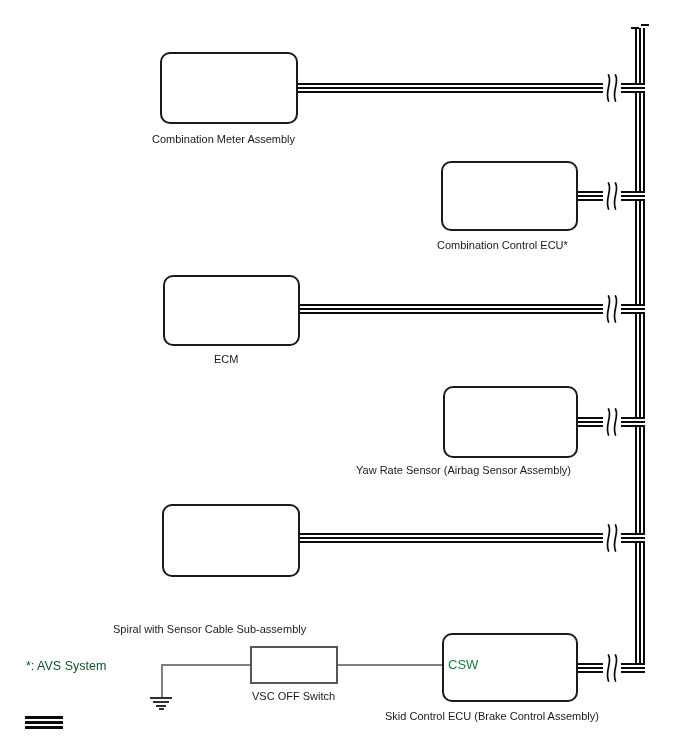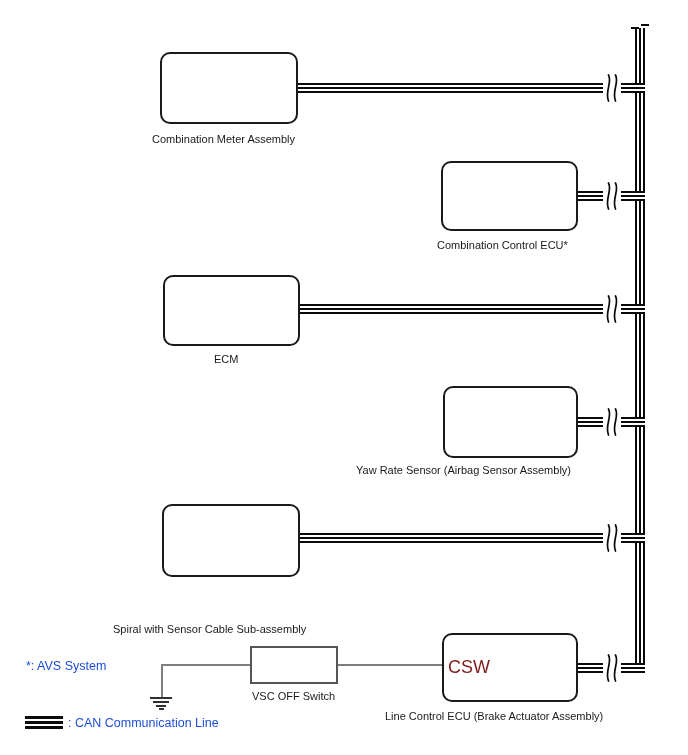--- a/index.html
+++ b/index.html
@@ -29,22 +29,22 @@
   .brk { position:absolute; width:18px; height:28px; background:#ffffff; }
   .brk svg { display:block; }
   
   .wire-h { position:absolute; height:2px; background:#7f7f7f; }
   .wire-v { position:absolute; width:2px; background:#7f7f7f; }
   .gnd-bar { position:absolute; height:2px; background:#2f2f2f; }
   
   .switch-box {
     position:absolute; background:#fff; border:2px solid #565656; box-sizing:border-box;
   }
-  .pin-label { position:absolute; font-size:18px; white-space:nowrap; color:#7f1d1d; }
-  .note { position:absolute; font-size:12.5px; white-space:nowrap; color:#1d4ed8; }
+  .pin-label { position:absolute; font-size:13px; white-space:nowrap; color:#15803d; }
+  .note { position:absolute; font-size:12.5px; white-space:nowrap; color:#14532d; }
   .legend-sym {
     position:absolute; width:38px; height:13px;
     background:linear-gradient(to bottom,#0a0a0a 0 3px,#ffffff 3px 5px,#0a0a0a 5px 8px,#ffffff 8px 10px,#0a0a0a 10px 13px);
   }
 </style>
 </head>
 <body>
 
 <div class="stage">
 
@@ -102,32 +102,31 @@
   <div class="node" style="left:443px; top:386px; width:135px; height:72px;"></div>
   <div class="node" style="left:162px; top:504px; width:138px; height:73px;"></div>
   <div class="node" style="left:442px; top:633px; width:136px; height:69px;"></div>
   <div class="pin-label" style="left:448px; top:657px;">CSW</div>
 
   <div class="node-label" style="left:152px; top:132px;">Combination Meter Assembly</div>
   <div class="node-label" style="left:437px; top:238px;">Combination Control ECU*</div>
   <div class="node-label" style="left:214px; top:352px;">ECM</div>
   <div class="node-label" style="left:356px; top:463px;">Yaw Rate Sensor (Airbag Sensor Assembly)</div>
   <div class="node-label" style="left:113px; top:582px;margin-top:40px;">Spiral with Sensor Cable Sub-assembly</div>
-  <div class="node-label" style="left:385px; top:709px;">Line Control ECU (Brake Actuator Assembly)</div>
+  <div class="node-label" style="left:385px; top:709px;">Skid Control ECU (Brake Control Assembly)</div>
 
   <div class="wire-h" style="left:161px; top:664px; width:89px;"></div>
   <div class="wire-h" style="left:338px; top:664px; width:104px;"></div>
   <div class="switch-box" style="left:250px; top:646px; width:88px; height:38px;"></div>
   <div class="node-label" style="left:252px; top:689px;text-align:right;">VSC OFF Switch</div>
 
   <div class="wire-v" style="left:161px; top:664px; height:34px;"></div>
   <div>
     <div class="gnd-bar" style="left:150px; top:697px; width:22px;"></div>
     <div class="gnd-bar" style="left:153px; top:701px; width:16px;"></div>
     <div class="gnd-bar" style="left:156px; top:705px; width:10px;"></div>
     <div class="gnd-bar" style="left:159px; top:708px; width:5px;"></div>
   </div>
 
   <div class="note" style="left:26px; top:659px;">*: AVS System</div>
   <div class="legend-sym" style="left:25px; top:716px;"></div>
-  <div class="note" style="left:68px; top:716px;">: CAN Communication Line</div>
 
 </div>
 
 </body></html>

